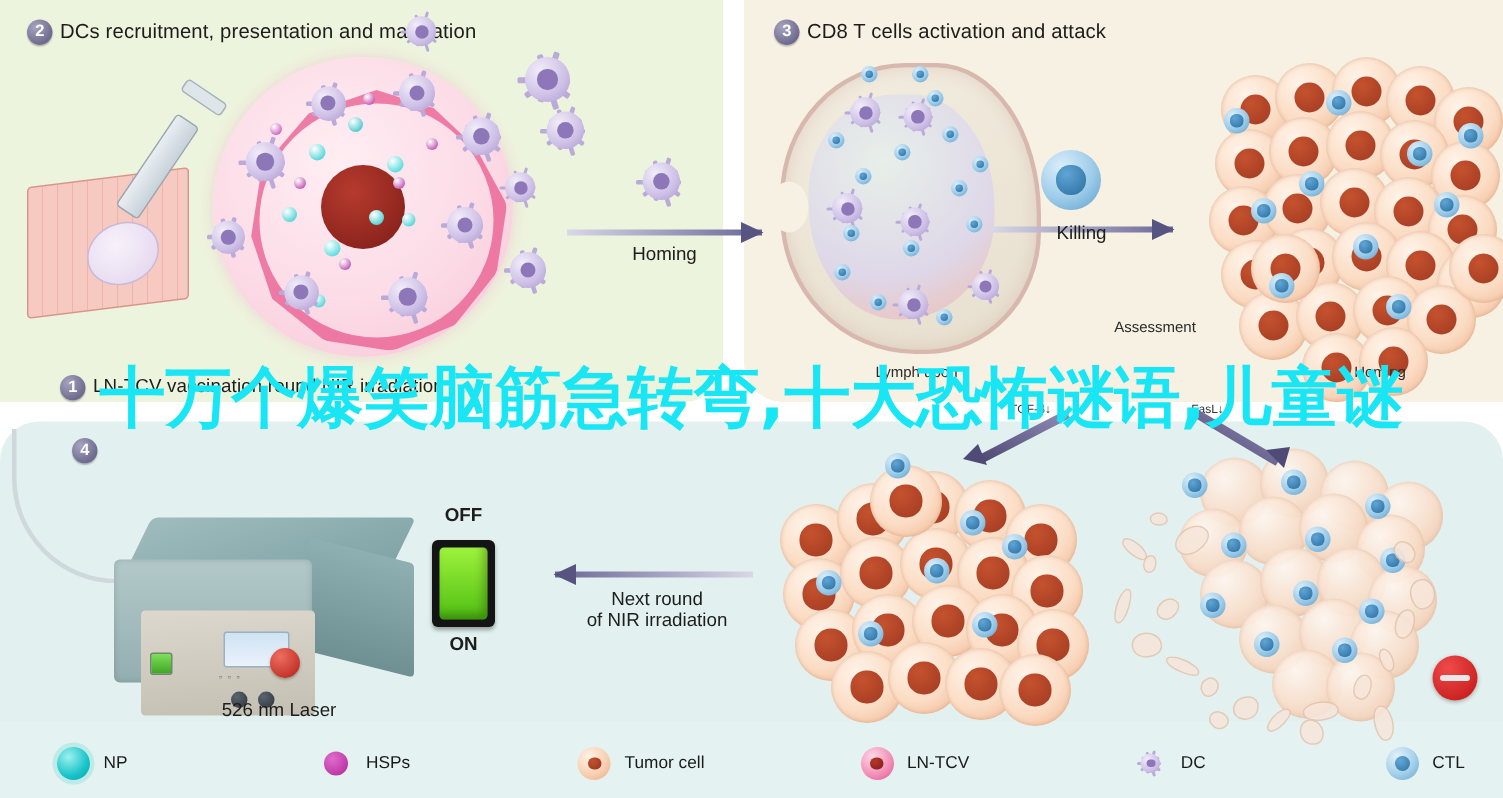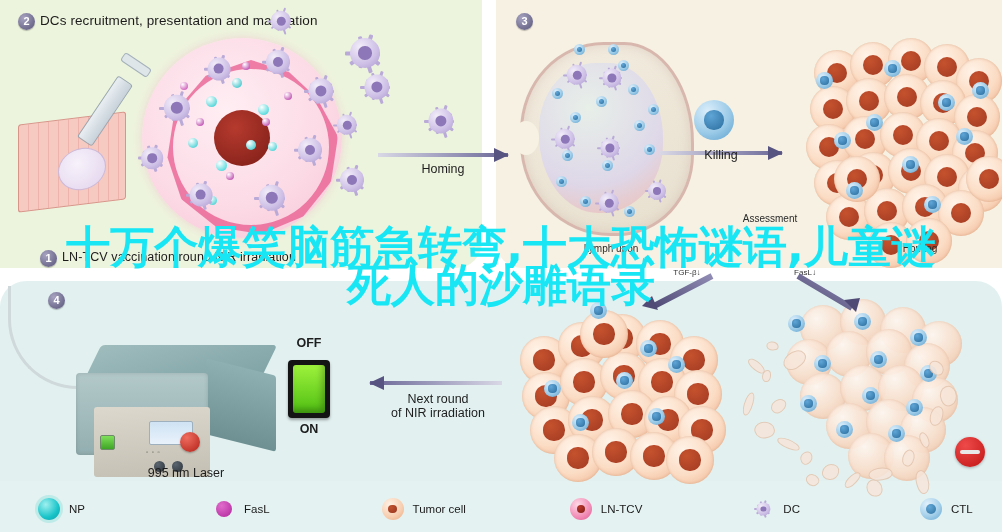--- a/index.html
+++ b/index.html
@@ -414,20 +414,21 @@
       </div>
     </div>
 
   <div class="arrow" id="arrow-homing" style="left:378px;top:150px;width:130px;">
     <div class="shaft"></div>
       <div class="head"></div>
   </div>
   <div class="ftext" style="left:378px;top:162px;width:130px;">Homing</div>
 
   <div class="badge" id="badge3">3</div>
+  <div class="steplabel" id="label3">CD8 T cells activation and attack</div>
 
   <div id="lymphnode">
     <div class="inner"></div>
     <div class="notch"></div>
   </div>
   <div id="ln-contents">
       <div class="dc" style="position: absolute; left: 560px; top: 58px; width: 34px; height: 34px; opacity: 1;">
         <div class="spike" style="width: 10.2px; height: 2.38px; transform: rotate(0deg); margin-top: -1px;"></div>
         <div class="spike" style="width: 11.9px; height: 2.38px; transform: rotate(36deg); margin-top: -1px;"></div>
         <div class="spike" style="width: 13.6px; height: 2.38px; transform: rotate(72deg); margin-top: -1px;"></div>
@@ -599,21 +600,21 @@
       <div class="face">
         <div class="screen"></div>
         <div class="grnbtn"></div>
         <div class="redbtn"></div>
         <div class="ledrow">▫ ▫ ▫</div>
         <div class="knob" style="left:60px;top:54px;"></div>
         <div class="knob" style="left:78px;top:54px;"></div>
       </div>
     </div>
   </div>
-  <div class="ftext" style="left:86px;top:466px;width:200px;">995 nm Laser</div>
+  <div class="ftext" style="left:86px;top:466px;width:200px;">526 nm Laser</div>
 
   <div class="ftext" style="left:278px;top:336px;width:62px;font-weight:bold;">OFF</div>
   <div id="switch">
     <div class="rocker"></div>
   </div>
   <div class="ftext" style="left:278px;top:422px;width:62px;font-weight:bold;">ON</div>
 
   <div class="arrow rev" id="arrow-nextround" style="left:370px;top:378px;width:132px;">
     <div class="shaft"></div>
       <div class="head"></div>
@@ -723,21 +724,21 @@
 
   <div id="legend">
     <div class="legitem" style="margin-left:38px;">
       <span class="legicon ic-np"></span>
       <span class="lbl">NP</span>
     </div>
     <div class="legitem" style="margin-left:128px;">
       <span class="legicon">
           <span class="ic-hsp" style="position:absolute;"></span>
         </span>
-      <span class="lbl">FasL</span>
+      <span class="lbl">HSPs</span>
     </div>
     <div class="legitem" style="margin-left:112px;">
       <span class="legicon ic-tc"></span>
       <span class="lbl">Tumor cell</span>
     </div>
     <div class="legitem" style="margin-left:104px;">
       <span class="legicon ic-lntcv"></span>
       <span class="lbl">LN-TCV</span>
     </div>
     <div class="legitem" style="margin-left:110px;">
@@ -761,16 +762,15 @@
       <span class="lbl">DC</span>
     </div>
     <div class="legitem" style="margin-left:120px;">
       <span class="legicon ic-ctl"></span>
       <span class="lbl">CTL</span>
     </div>
   </div>
 
   <div id="watermark">
     <div class="wline">十万个爆笑脑筋急转弯,十大恐怖谜语,儿童谜</div>
-    <div class="wline wrap">死人的沙雕语录</div>
   </div>
 
 </div>
 
 </body></html>

